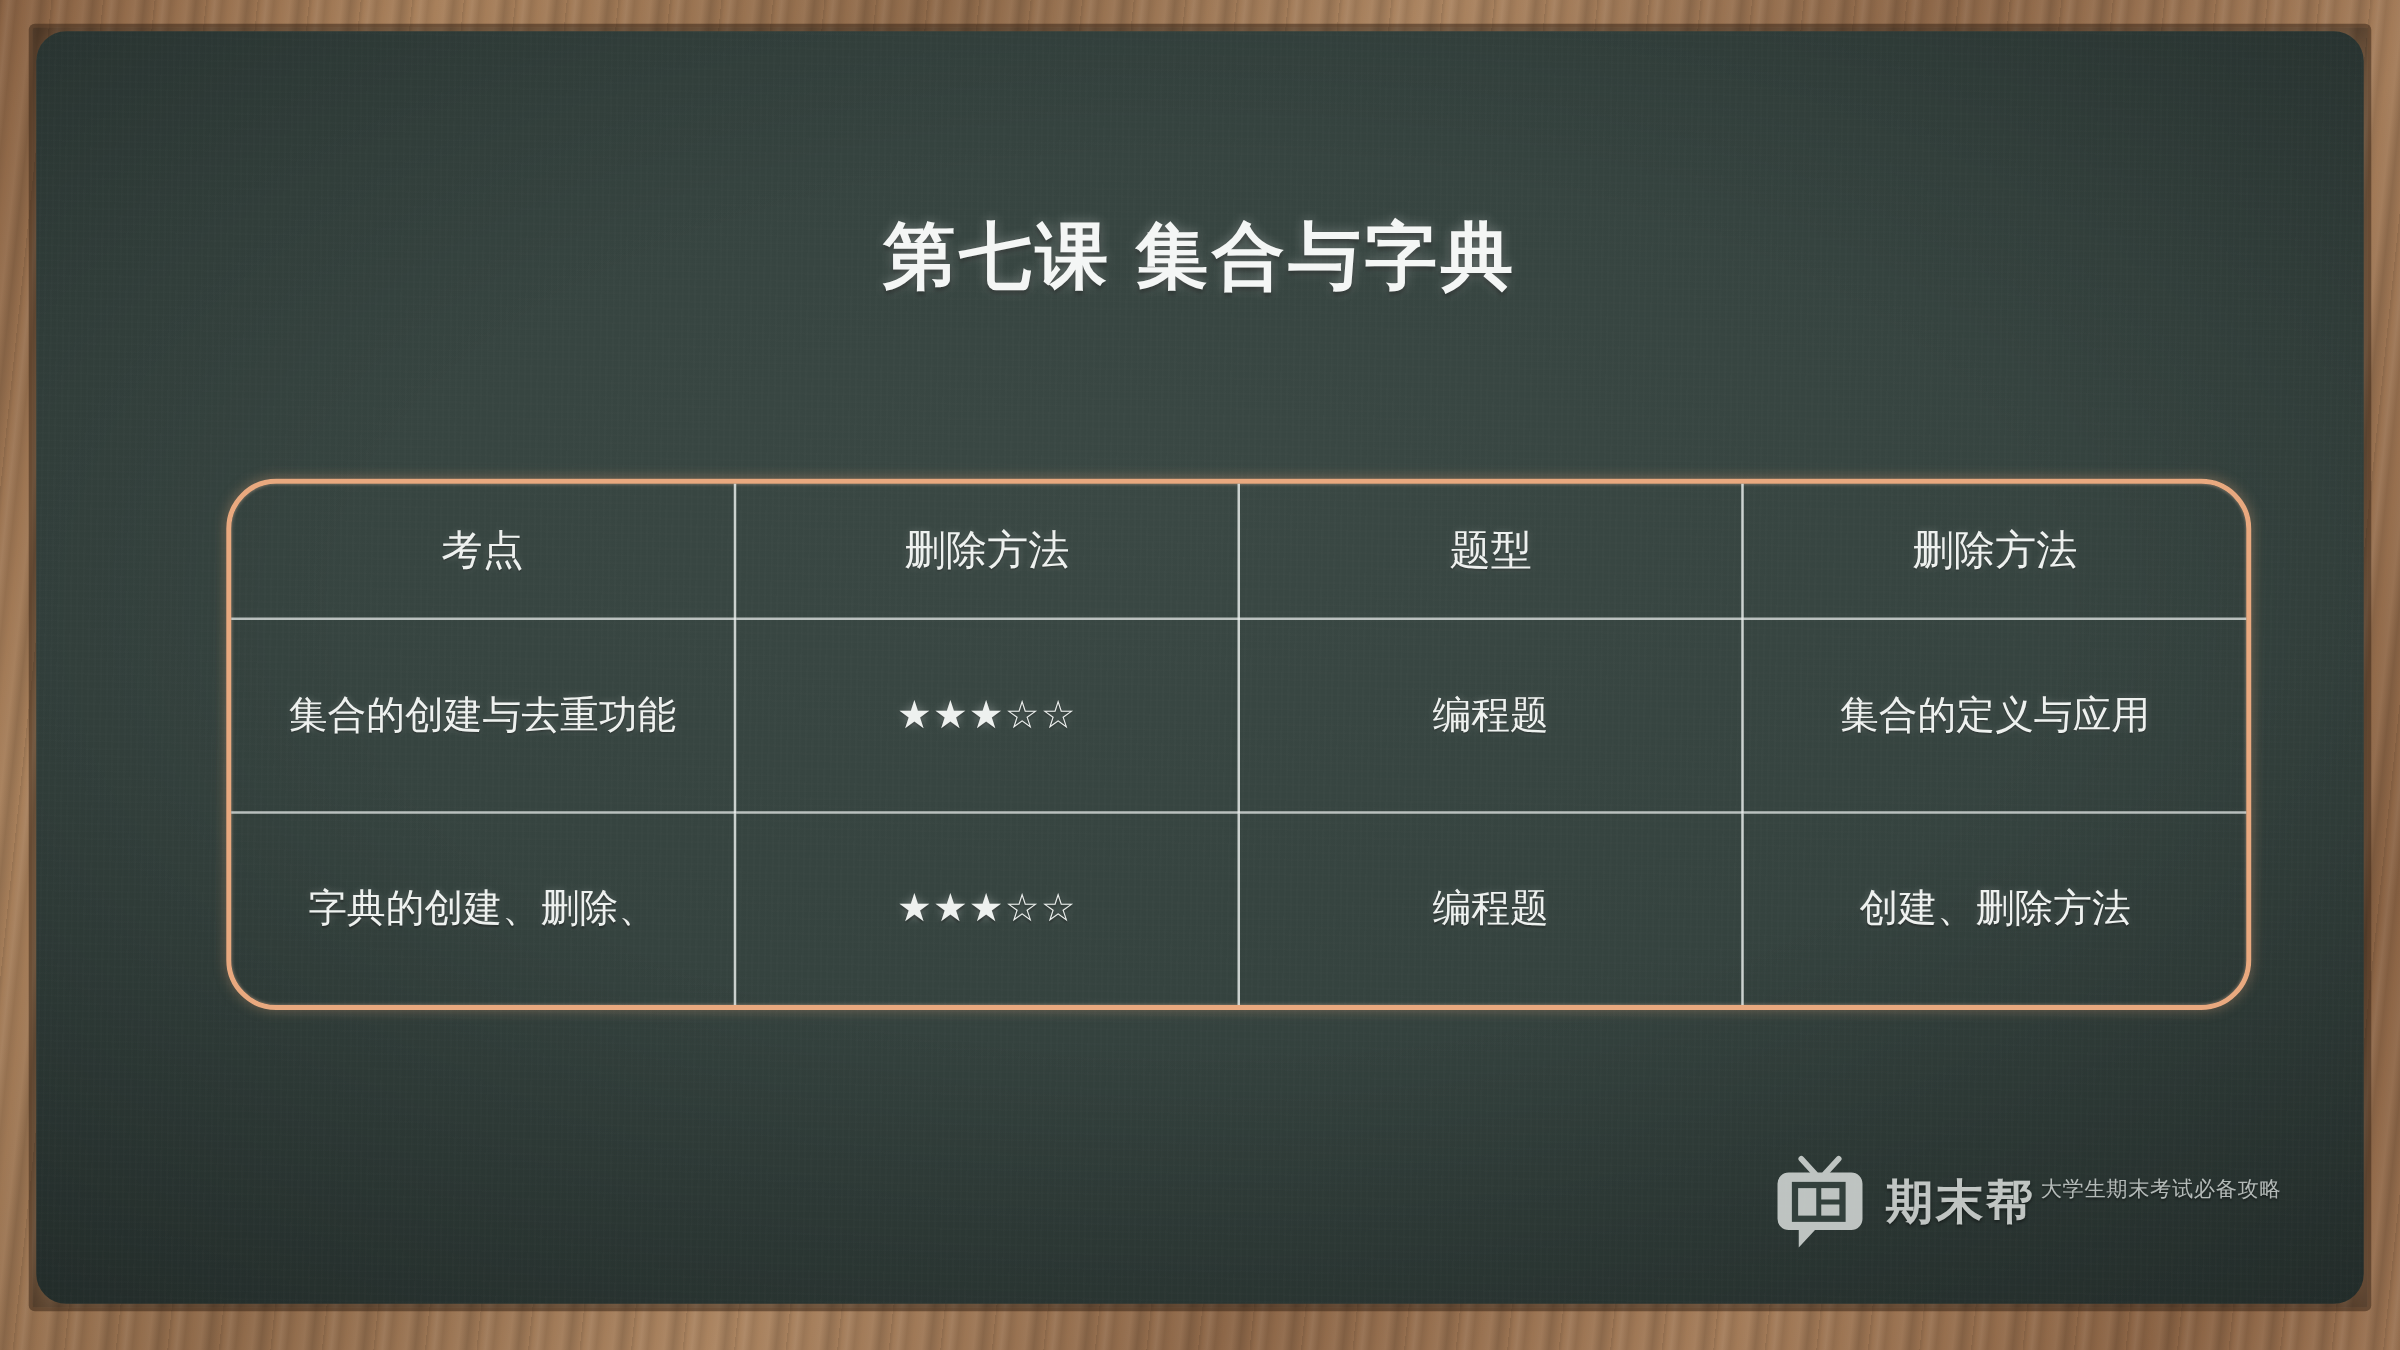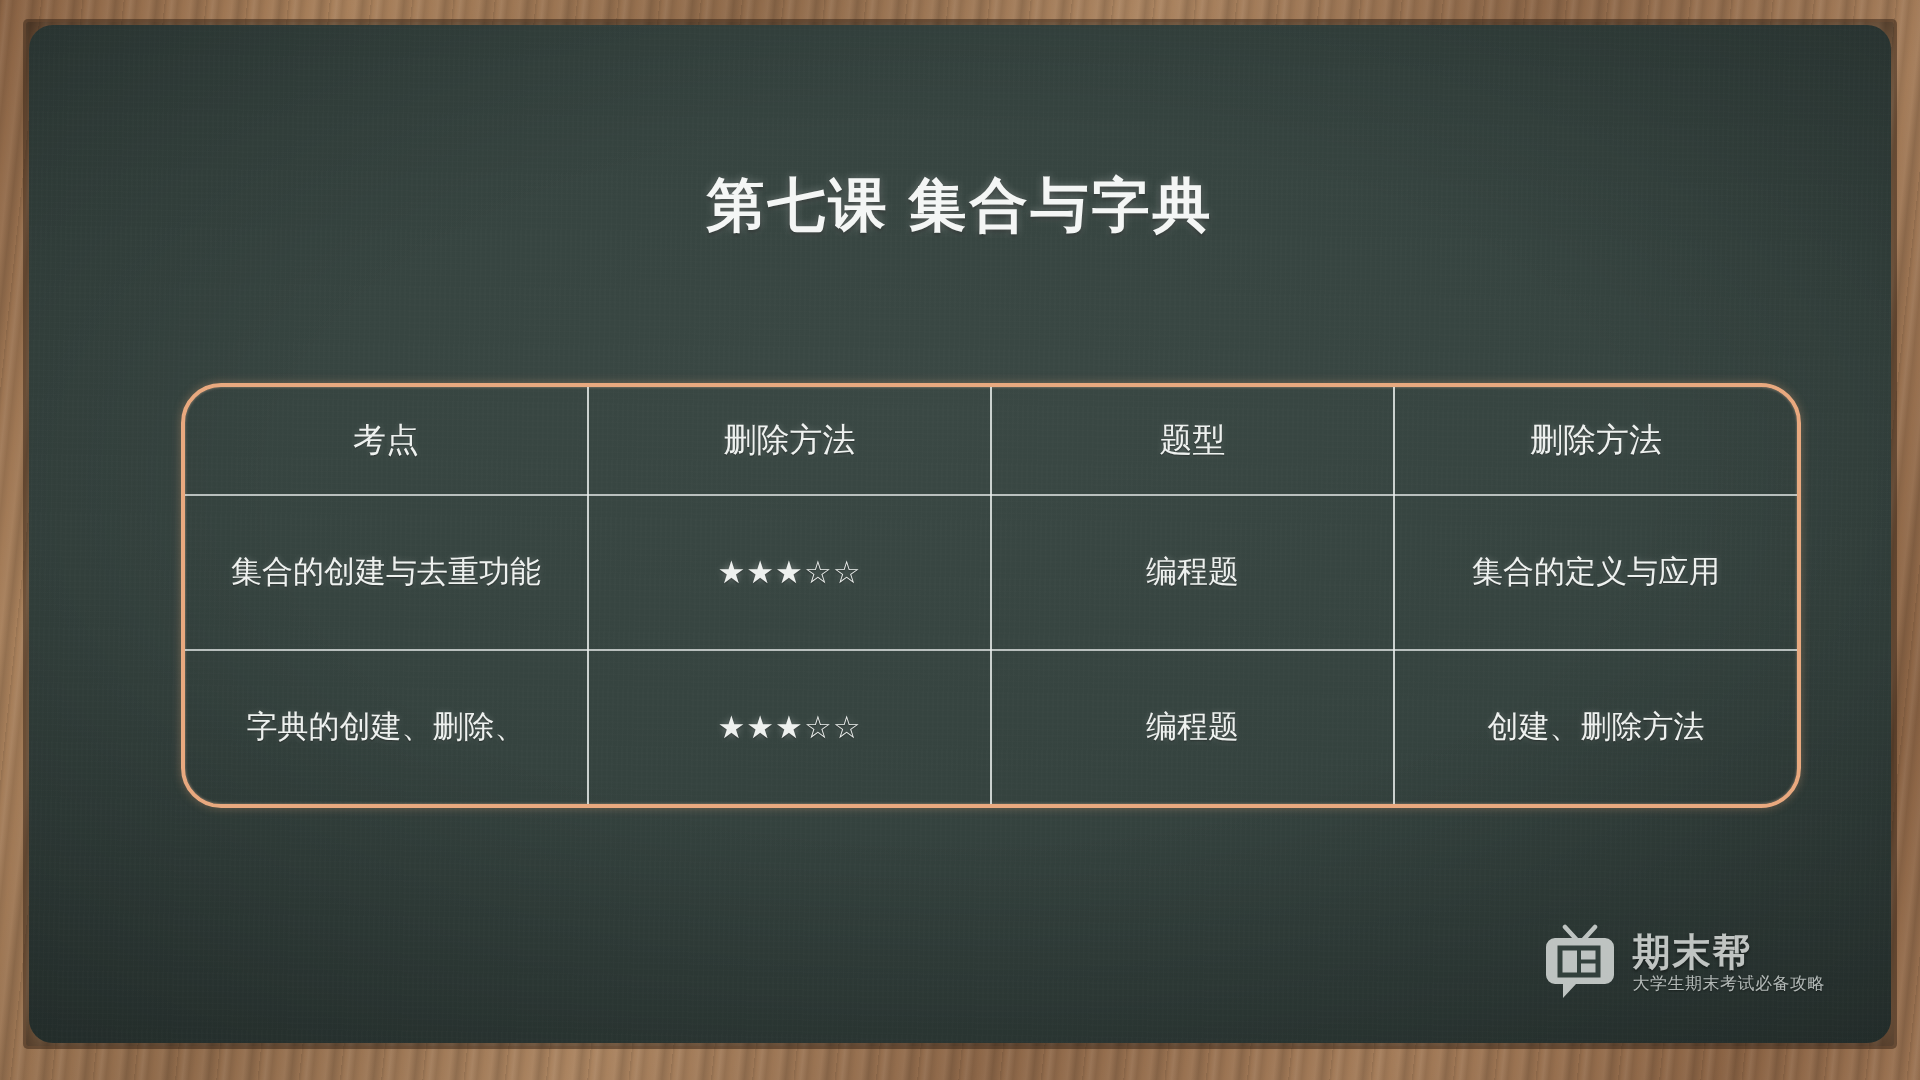--- a/index.html
+++ b/index.html
@@ -126,21 +126,21 @@
     right:66px; bottom:42px;
     display:flex; align-items:center; gap:16px;
     opacity:0.80;
     z-index:6;
   }
   .logo-mark {
     position:relative;
     width:74px; height:78px;
     flex:0 0 auto;
   }
-  .logo-text { display:flex; flex-direction:column; gap:4px; }
+  .logo-text { display:flex; flex-direction:row; gap:4px; }
   .logo-name {
     color:#e6e9e7;
     font-size:38px;
     font-weight:bold;
     letter-spacing:2px;
     line-height:1;
     text-shadow:0 2px 3px rgba(0,0,0,0.55);
   }
   .logo-tagline {
     color:#d7dcda;

